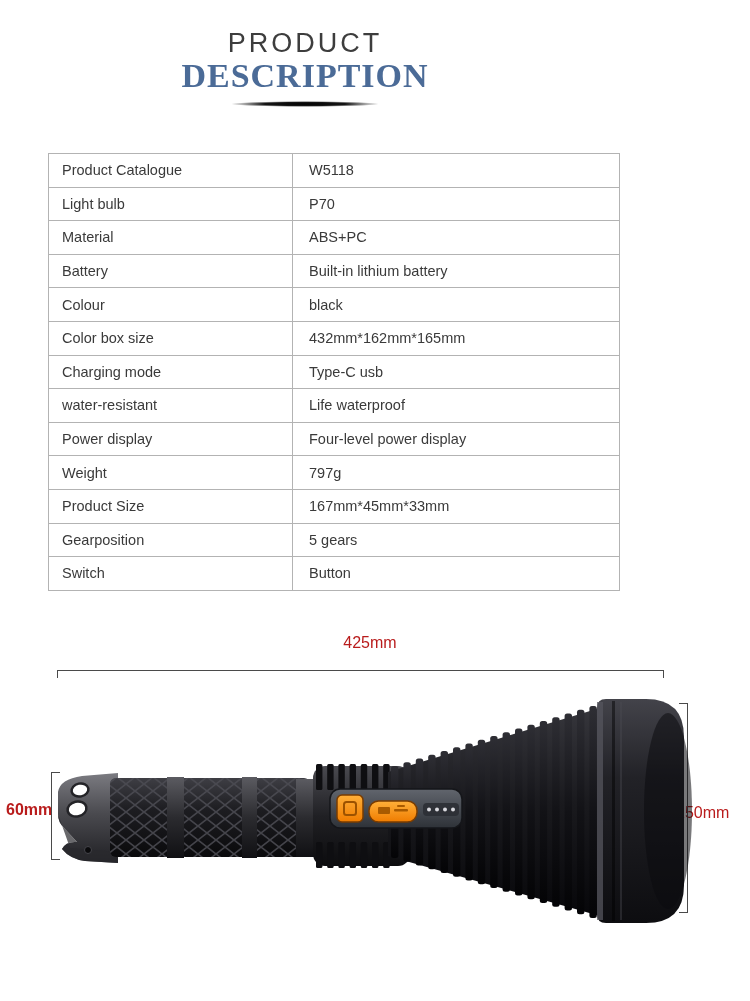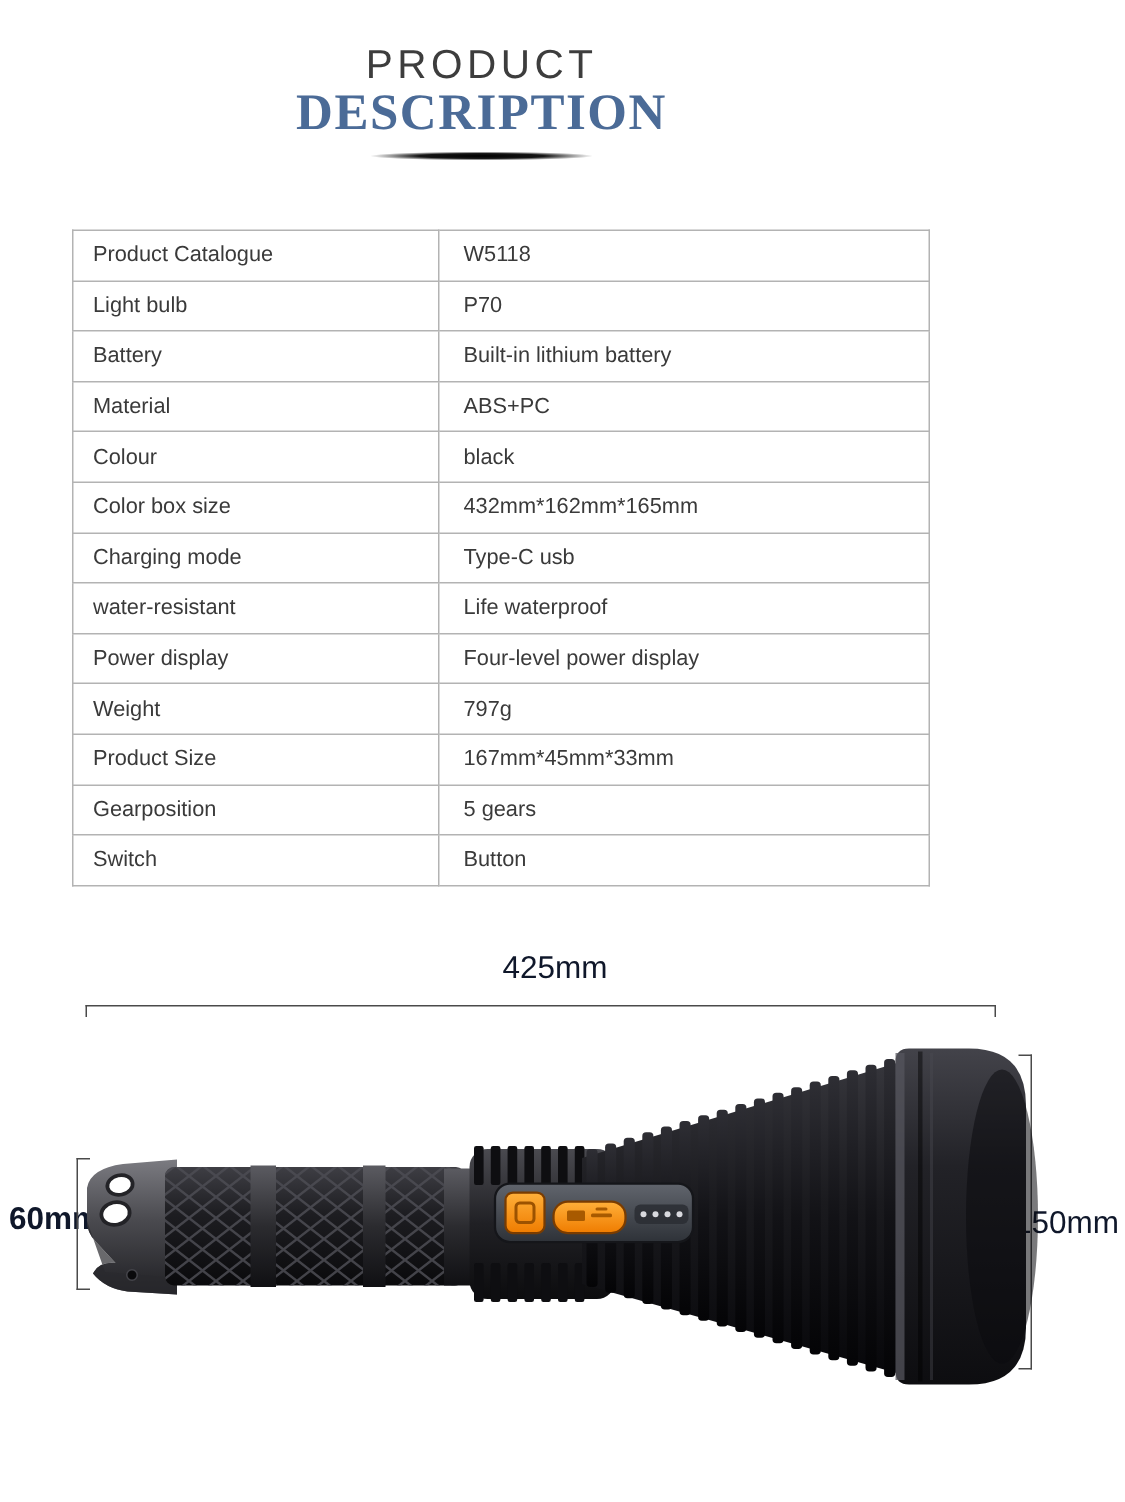--- a/index.html
+++ b/index.html
@@ -1,33 +1,33 @@
 <!DOCTYPE html>
 <html><head>
 <meta charset="utf-8">
 <style>
   html,body{margin:0;padding:0;}
   body{
     width:750px;height:1001px;position:relative;background:#ffffff;
     font-family:"Liberation Sans", sans-serif;overflow:hidden;
   }
   
-  .header{position:absolute;top:0;left:16px;width:610px;text-align:center;padding-top:30px;}
+  .header{position:absolute;top:0;left:0;width:610px;text-align:center;padding-top:30px;}
   .title-top{font-size:27px;letter-spacing:3px;color:#3d3d3d;font-weight:400;line-height:1;margin:0;}
   .title-bottom{font-size:34px;letter-spacing:1px;color:#4b6b97;font-weight:bold;line-height:1.05;margin:1px 0 0 0;font-family:Liberation Serif, serif;}
   .swoosh{width:152px;height:6px;margin:7px auto 0 auto;border-radius:50%;
     background:radial-gradient(ellipse 50% 50% at 50% 50%, #000 0%, #151515 55%, rgba(0,0,0,0) 98%);}
   
   table.spec{position:absolute;left:48px;top:153px;width:572px;border-collapse:collapse;table-layout:fixed;}
   table.spec td{border:1px solid #b3b3b3;height:30.6px;font-size:14.5px;color:#3a3a3a;vertical-align:middle;
     white-space:nowrap;overflow:hidden;}
   td.spec-label{width:229px;padding-left:13px;}
   td.spec-value{padding-left:16px;}
   
-  .dim-text{position:absolute;font-size:21px;color:#0f172a;}
+  .dim-text{position:absolute;font-size:16px;color:#b91c1c;}
   .dim-length-label{left:320px;top:634px;width:100px;text-align:center;}
   .dim-length-line{position:absolute;left:57px;top:670px;width:605px;height:7px;
     border-top:1px solid #4a4a4a;border-left:1px solid #4a4a4a;border-right:1px solid #4a4a4a;}
   .dim-tail-label{left:6px;top:801px;font-weight:bold;}
   .dim-tail-bracket{position:absolute;left:51px;top:772px;width:8px;height:86px;
     border-left:1px solid #4a4a4a;border-top:1px solid #4a4a4a;border-bottom:1px solid #4a4a4a;}
   .dim-head-label{left:676px;top:804px;}
   .dim-head-bracket{position:absolute;left:679px;top:703px;width:8px;height:208px;
     border-right:1px solid #4a4a4a;border-top:1px solid #4a4a4a;border-bottom:1px solid #4a4a4a;}
   
@@ -46,26 +46,26 @@
   <tbody>
     <tr>
         <td class="spec-label">Product Catalogue</td>
         <td class="spec-value">W5118</td>
       </tr>
     <tr>
         <td class="spec-label">Light bulb</td>
         <td class="spec-value">P70</td>
       </tr>
     <tr>
+        <td class="spec-label">Material</td>
+        <td class="spec-value">ABS+PC</td>
+      </tr>
+    <tr>
         <td class="spec-label">Battery</td>
         <td class="spec-value">Built-in lithium battery</td>
-      </tr>
-    <tr>
-        <td class="spec-label">Material</td>
-        <td class="spec-value">ABS+PC</td>
       </tr>
     <tr>
         <td class="spec-label">Colour</td>
         <td class="spec-value">black</td>
       </tr>
     <tr>
         <td class="spec-label">Color box size</td>
         <td class="spec-value">432mm*162mm*165mm</td>
       </tr>
     <tr>

